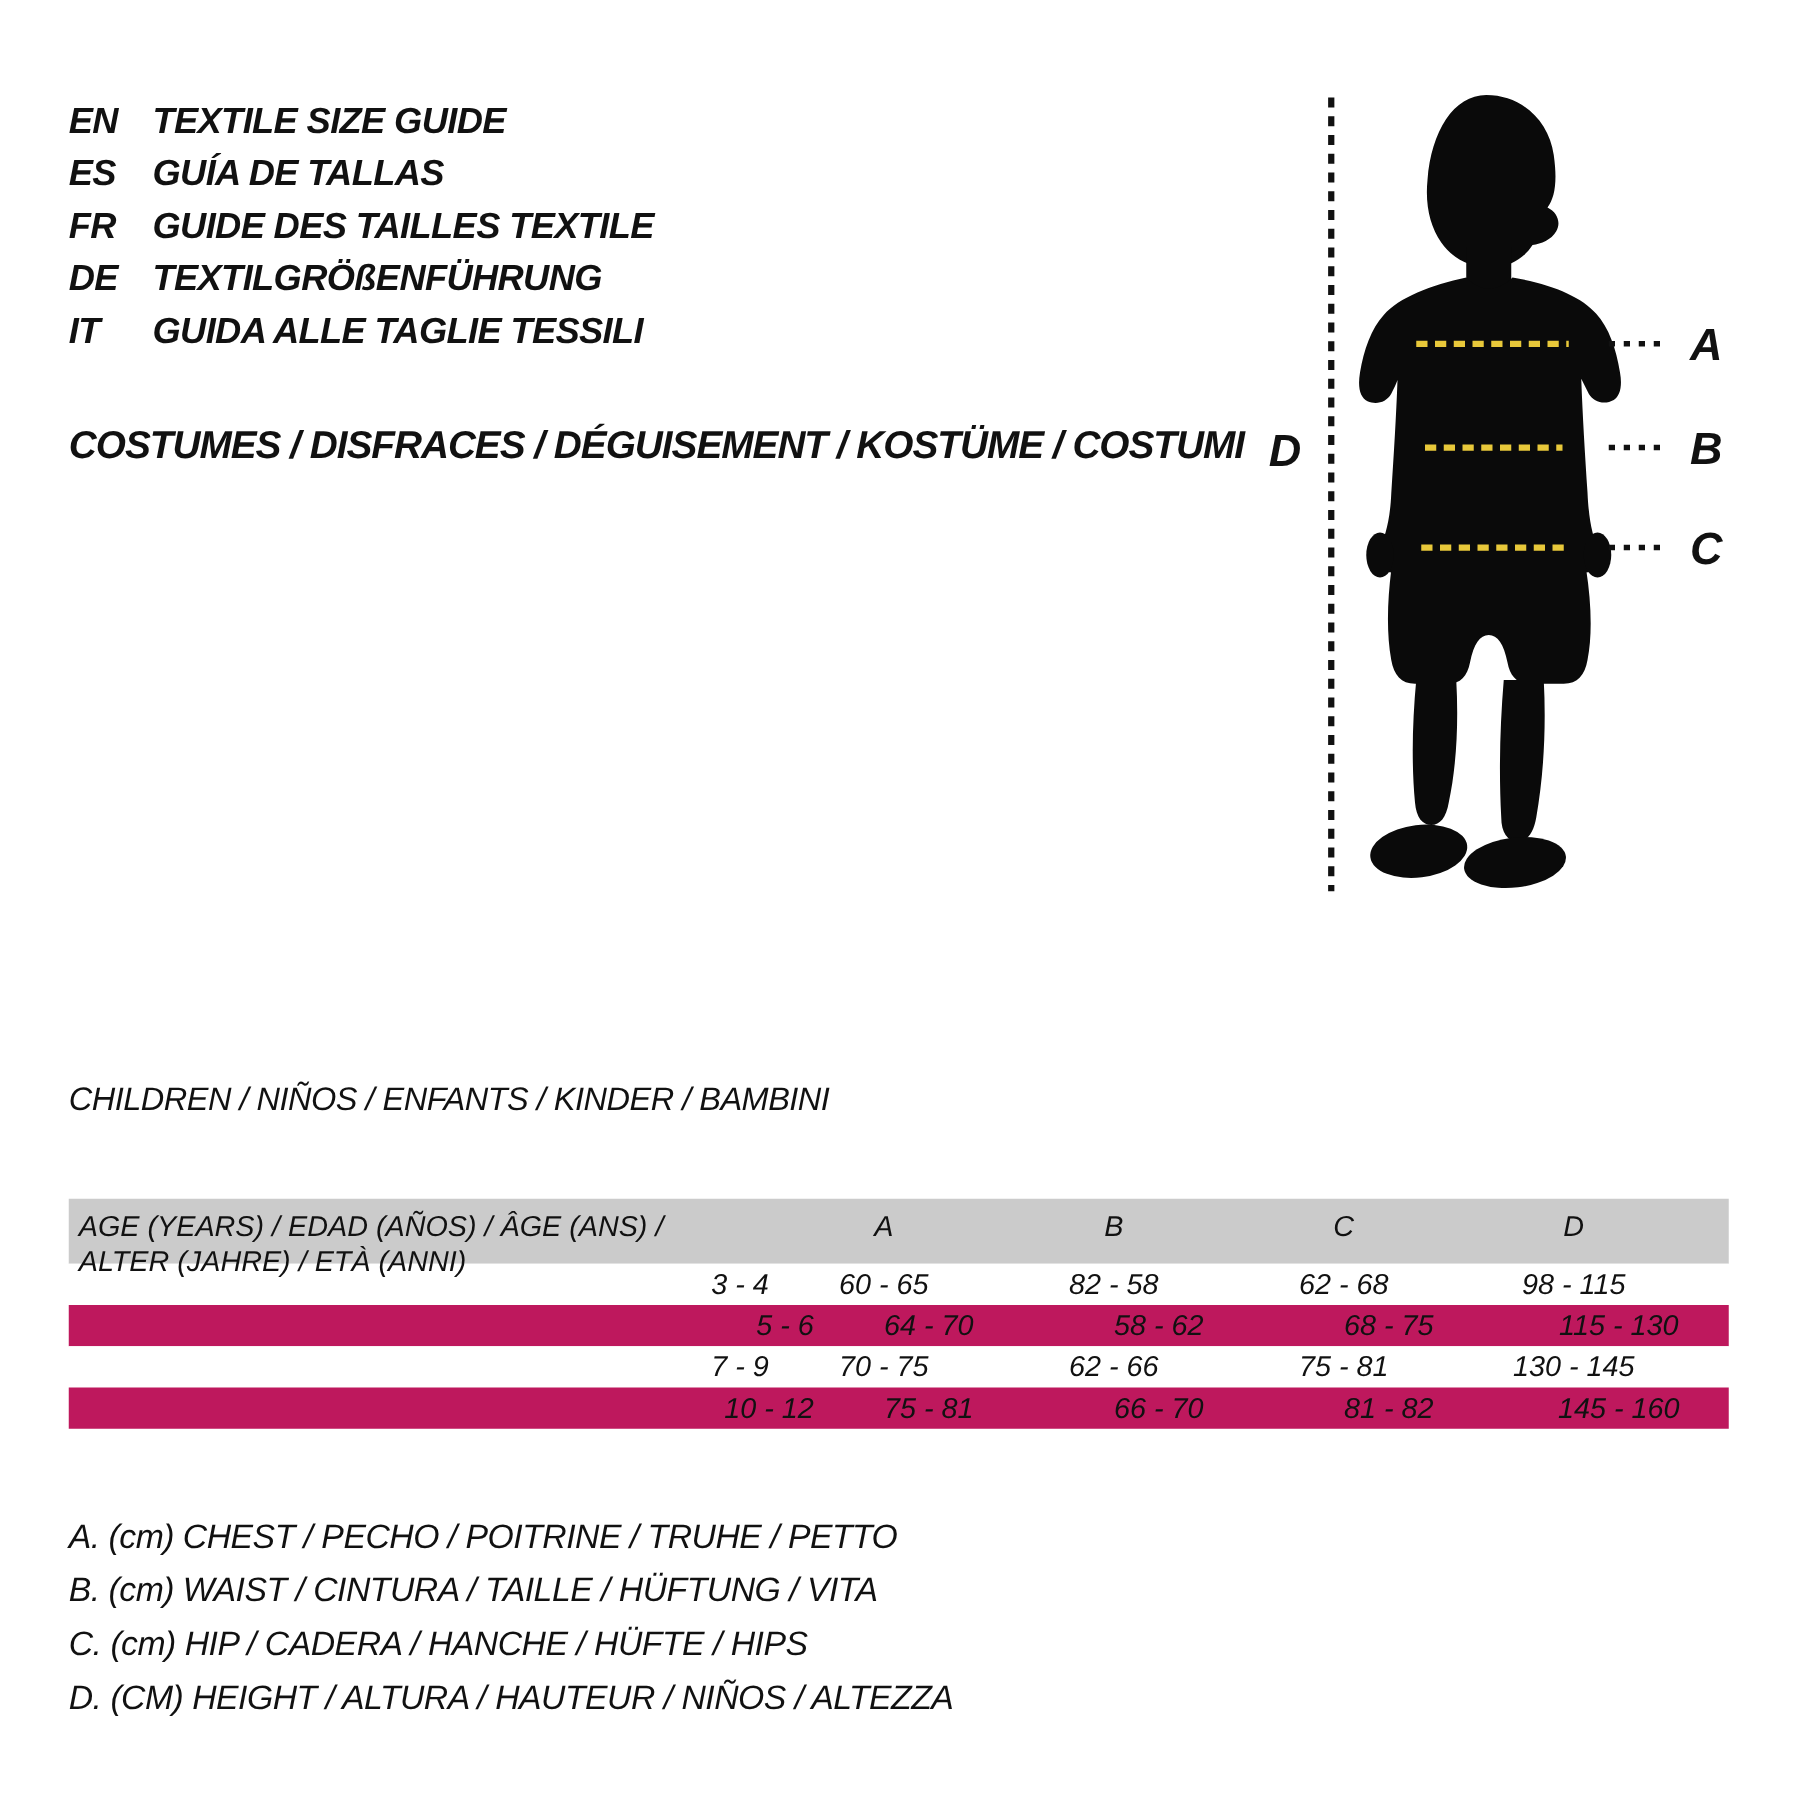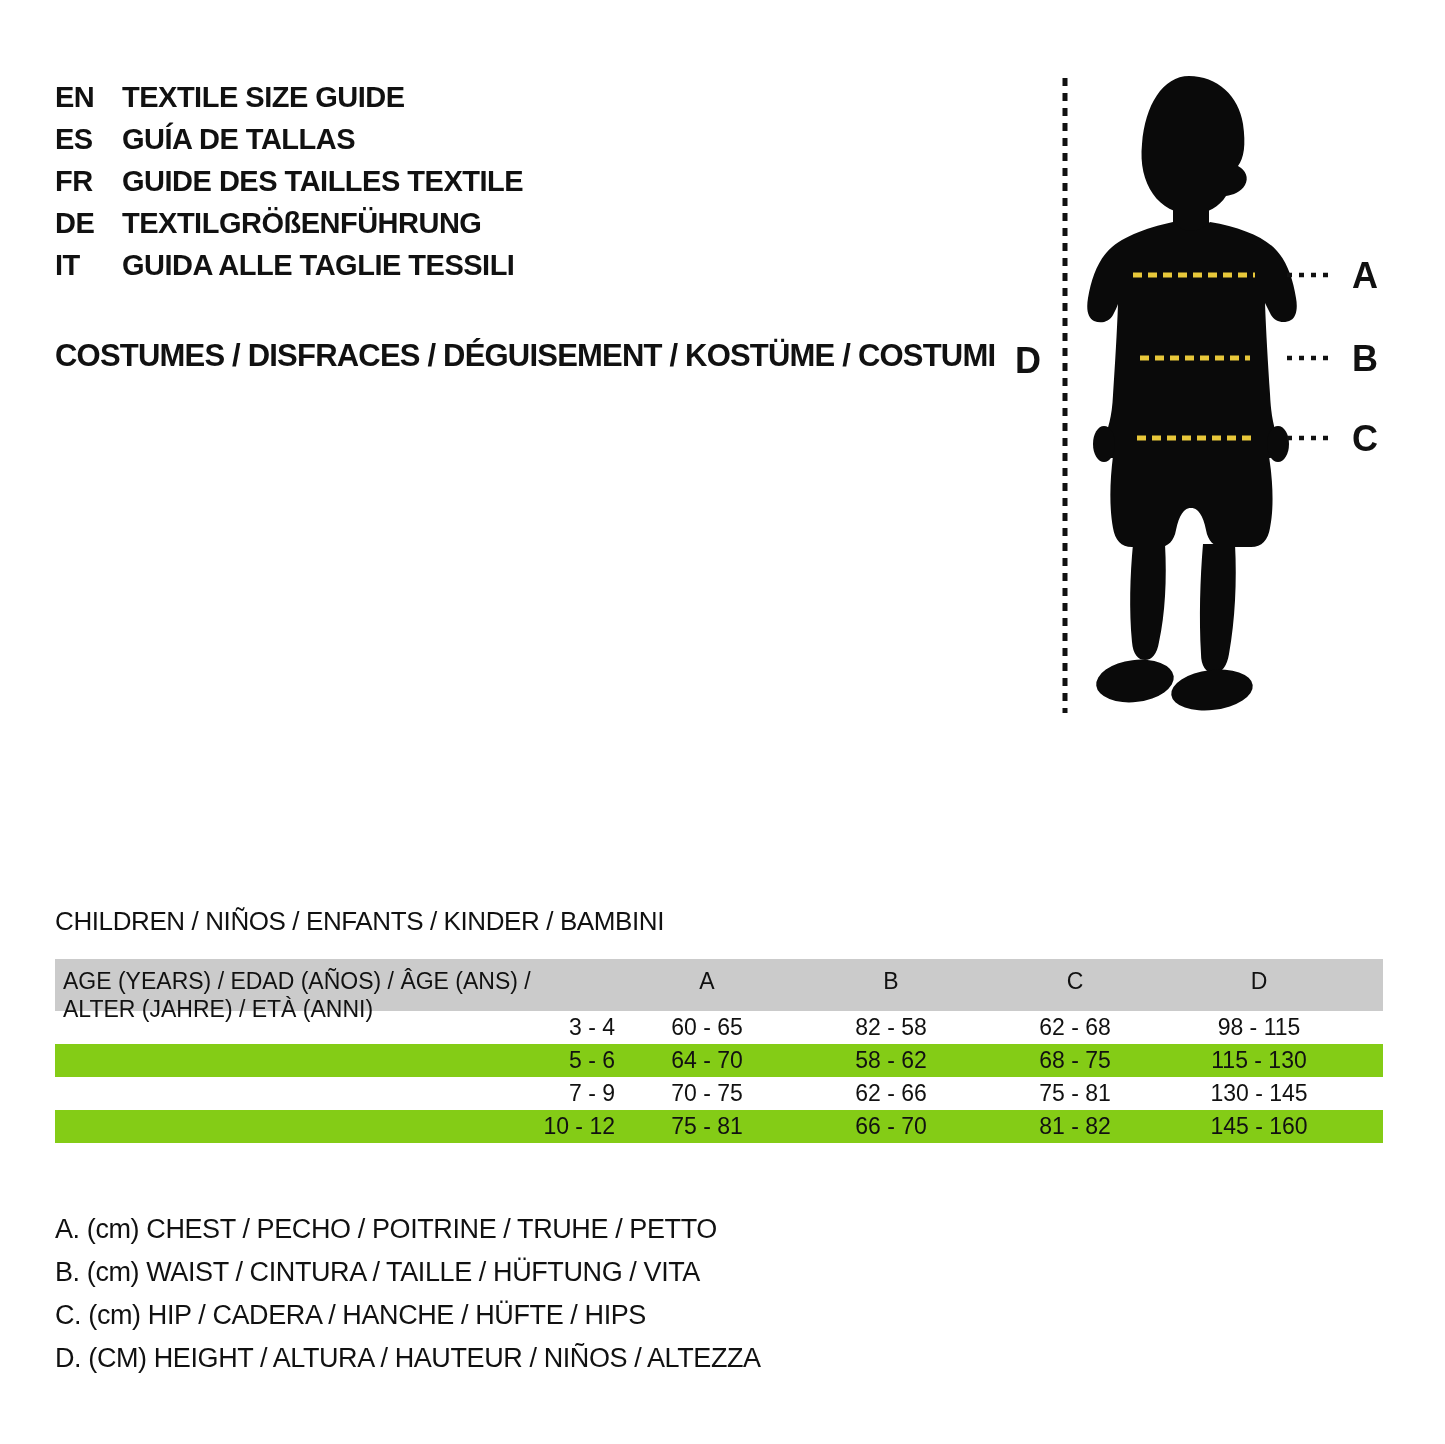--- a/index.html
+++ b/index.html
@@ -1,39 +1,40 @@
 <!DOCTYPE html>
 <html><head>
 <meta charset="utf-8">
 <style>
   html,body { margin:0; padding:0; background:#ffffff; }
   .page {
     position:relative; width:1445px; height:1444px; background:#ffffff;
     font-family:"Liberation Sans","DejaVu Sans",sans-serif; color:#111111;
     overflow:hidden;
+    font-style:italic;
   }
   
   .lang-list { position:absolute; left:55px; top:76px; font-weight:700; font-size:29px; letter-spacing:-0.5px; }
   .lang-row  { display:flex; height:42px; align-items:center; }
   .lang-code { width:67px; }
   .lang-name { white-space:nowrap; }
   .category-title {
     position:absolute; left:55px; top:326px; font-weight:700; font-size:31px;
     letter-spacing:-0.8px; white-space:nowrap;margin-top:12px;
   }
   
   .figure-wrap { position:absolute; left:1005px; top:60px; width:440px; height:680px; }
   .figure-wrap svg { display:block; }
   
-  .children-title { position:absolute; left:55px; top:906px; font-size:26px; letter-spacing:-0.4px; white-space:nowrap; }
+  .children-title { position:absolute; left:55px; top:864px; font-size:26px; letter-spacing:-0.4px; white-space:nowrap; }
   .size-table { position:absolute; left:55px; top:959px; width:1328px; font-size:23px; }
   .t-row { display:grid; grid-template-columns:560px 184px 184px 184px 184px; width:1328px; box-sizing:border-box; }
   .t-header { background:#cbcbcb; height:52px; padding-top:8px; line-height:28px; align-items:start; }
   .t-data { height:33px; align-items:center; }
-  .t-data.even { background:#84cc16; }
+  .t-data.even { background:#be185d;padding-left:36px; }
   .t-data.odd  { background:#ffffff; }
   .c-age { padding-left:8px; text-align:right; }
   .c-val { text-align:center; }
   .age-head { padding-left:8px; }
   
   .footnotes { position:absolute; left:55px; top:1208px; font-size:27px; letter-spacing:-0.4px; }
   .footnote  { height:43px; display:flex; align-items:center; white-space:nowrap; }
 </style>
 </head>
 <body>

